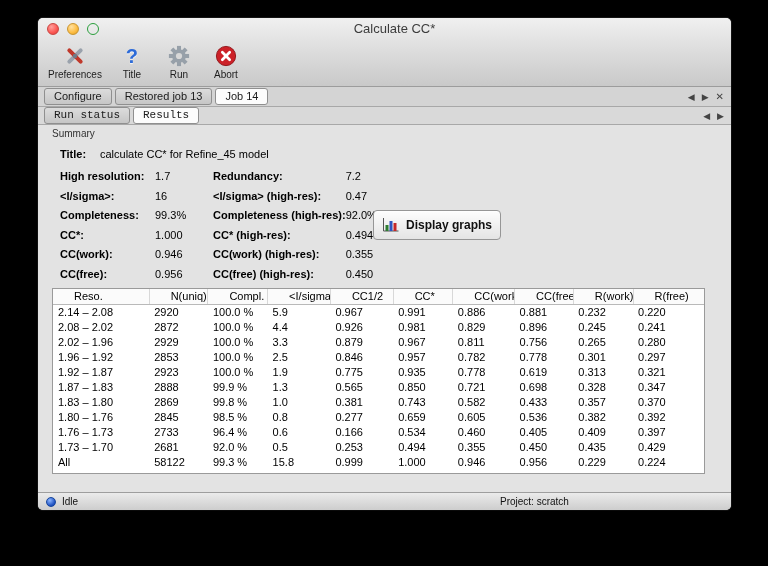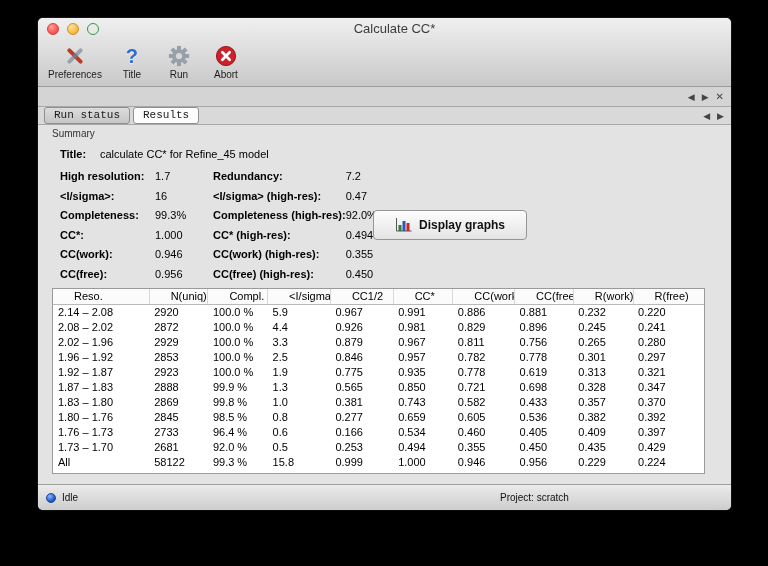--- a/index.html
+++ b/index.html
@@ -45,38 +45,38 @@
   
   .content { position:absolute; top:122px; left:0; right:0; bottom:18px; background:#e3e3e3; }
   .summary-block { padding:8px 0 0 22px; }
   .title-row { height:22px; font-size:11px; }
   .title-row .l { font-weight:bold; display:inline-block; width:40px; }
   .summary-grid { display:grid; grid-template-columns:95px 58px minmax(127px,max-content) auto;
                   grid-auto-rows:19.5px; font-size:11px; align-items:start; width:620px; }
   .summary-label { font-weight:bold; white-space:nowrap; }
   .summary-value { white-space:nowrap; }
 
-  .graphs-btn { position:absolute; left:335px; top:70px; height:30px; padding:0 21px;
+  .graphs-btn { position:absolute; left:335px; top:70px; height:30px; padding:0 8px;
                 display:flex; align-items:center; gap:7px;
                 background:linear-gradient(#fdfdfd,#e4e4e4); border:1px solid #969696;
                 border-radius:4px; font-size:12px; font-weight:bold; color:#111;
                 box-shadow:0 1px 0 rgba(255,255,255,.6) inset; cursor:default; }
 
   
   .table-wrap { position:absolute; left:14px; top:148px; width:653px; height:186px;
                 background:#fff; border:1px solid #9a9a9a; overflow:hidden; }
   table { border-collapse:collapse; table-layout:fixed; width:100%; }
   th { font-weight:normal; font-size:11px; text-align:left; padding:0 0 1px 21px; height:15px;
        background:#fbfbfb; border-right:1px solid #d8d8d8; border-bottom:1px solid #b9b9b9;
        white-space:nowrap; overflow:hidden; }
   th:last-child { border-right:none; }
   td { font-size:11px; height:15px; padding:0 0 0 5px; white-space:nowrap; overflow:hidden; color:#000; }
 
   
-  .statusbar { position:absolute; left:0; right:0; bottom:0; height:26px;
+  .statusbar { position:absolute; left:0; right:0; bottom:0; height:18px;
                background:linear-gradient(#ebebeb,#cdcdcd); border-top:1px solid #9e9e9e;
                display:flex; align-items:center; padding:0 8px; font-size:10px; color:#111; }
   .led { width:10px; height:10px; border-radius:50%; margin-right:6px;
          background:radial-gradient(circle at 35% 30%, #8cb6ff, #2456c4 65%, #0d3a9e);
          border:1px solid #16459c; }
   .project { position:absolute; left:462px; }
 </style>
 </head>
 <body>
 
@@ -131,20 +131,25 @@
             <circle cx="12" cy="12" r="10.5" fill="none" stroke="#8e1418" stroke-width="1"></circle>
             <path d="M8 8 L16 16 M16 8 L8 16" stroke="#fff" stroke-width="3" stroke-linecap="round"></path>
           </svg>
         </span>
         <span class="lbl">Abort</span>
       </div>
     </div>
   </div>
 
   <div class="tabrow">
+    <div style="display:flex;align-items:center;">
+        <div class="tab">Configure</div>
+        <div class="tab">Restored job 13</div>
+        <div class="tab active">Job 14</div>
+      </div>
     <div class="tabnav">
       <span>◀</span>
       <span>▶</span>
       <span class="x">✕</span>
     </div>
   </div>
 
   <div class="tabrow sub">
     <div style="display:flex;align-items:center;font-family:Liberation Mono, monospace;">
         <div class="tab">Run status</div>

